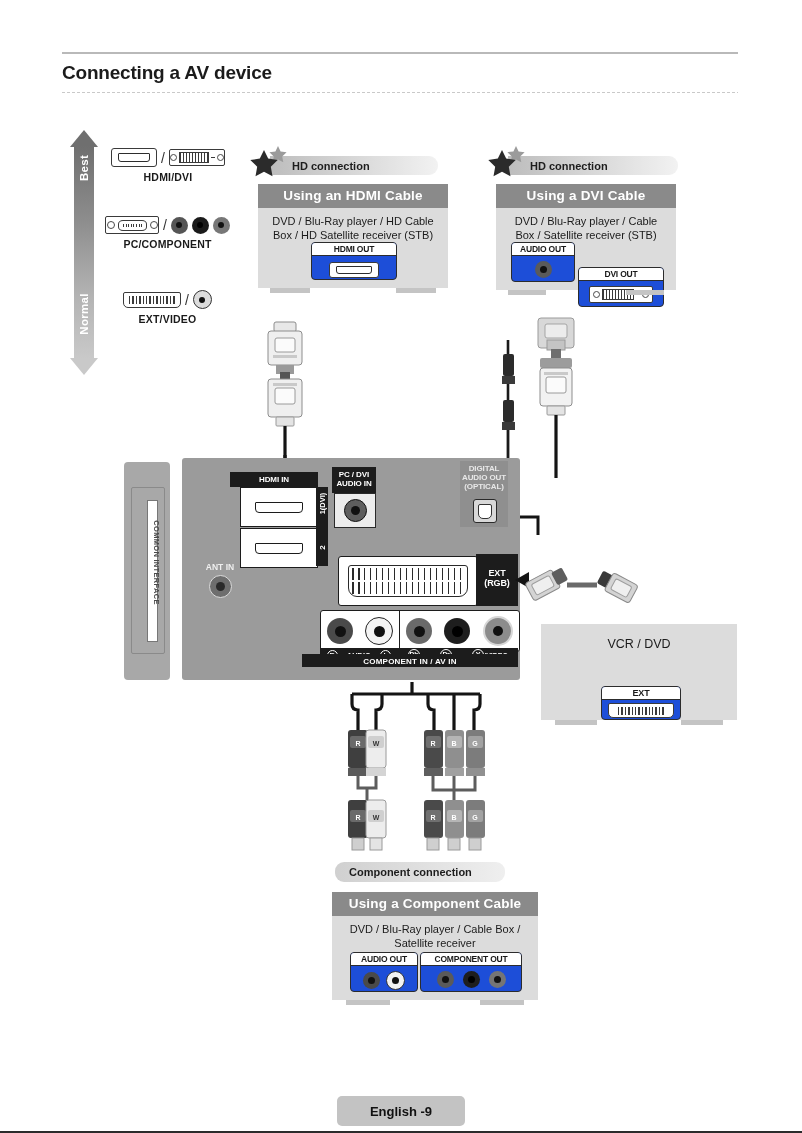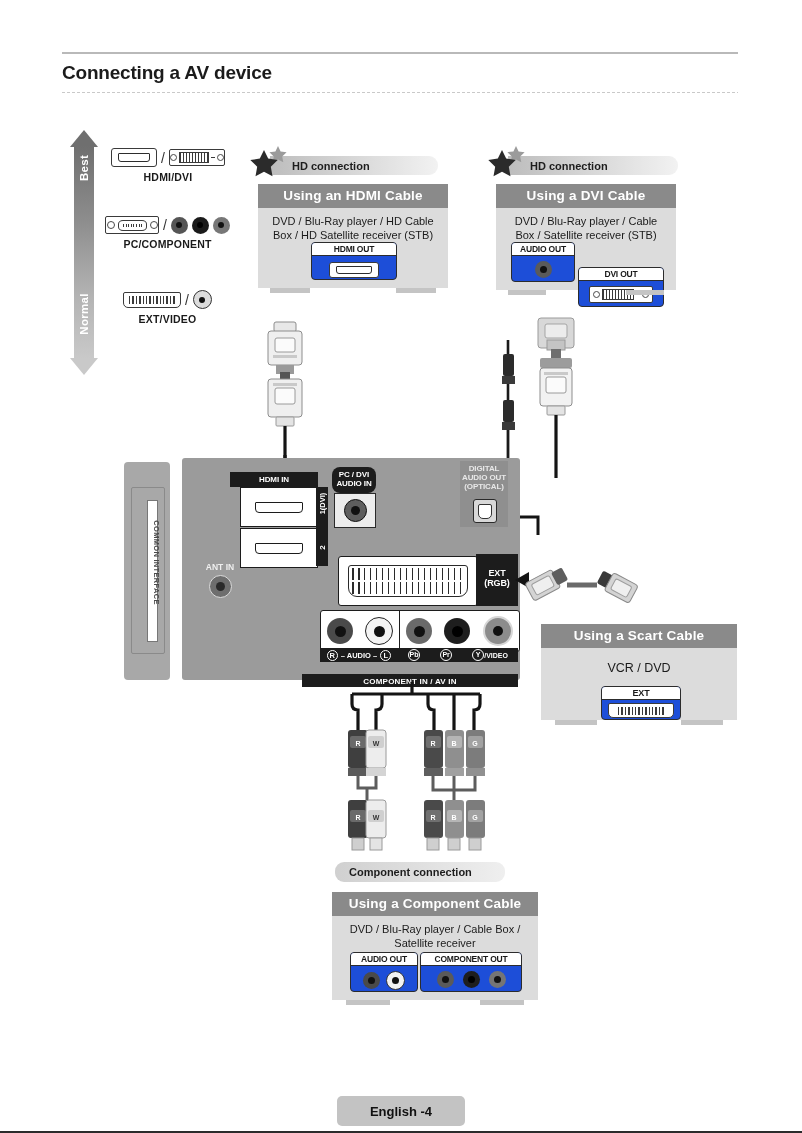--- a/index.html
+++ b/index.html
@@ -284,21 +284,21 @@
       <i></i>
     </div>
   <div class="hdmi-port" style="position:absolute;left:58px;top:70px;width:76px;height:38px;">
       <i></i>
     </div>
   <div class="blk" style="left:134px;top:29px;width:12px;height:79px;">
     <div style="position:absolute;left:-12px;top:12px;width:36px;text-align:center;font-size:7.5px;font-weight:bold;transform:rotate(-90deg);">1(DVI)</div>
     <div style="position:absolute;left:-10px;top:56px;width:32px;text-align:center;font-size:8px;font-weight:bold;transform:rotate(-90deg);">2</div>
   </div>
 
-  <div class="blk" style="left:150px;top:9px;width:44px;height:26px;border-radius:8px;">
+  <div class="blk" style="left:150px;top:9px;width:44px;height:26px;">
     <div class="blk-lbl" style="padding-top:3px;">PC / DVI</div>
     <div class="blk-lbl">AUDIO IN</div>
   </div>
   <div class="abs" style="left:152px;top:35px;width:40px;height:33px;background:#ededed;border:1.4px solid #2a2a2a;display:flex;align-items:center;justify-content:center;">
     <span class="jack" style="width:21px;height:21px;background:#5e5e5e;border:1.4px solid #111;">
       <span style="width:9px;height:9px;border-radius:50%;background:#111;display:block;margin:5px auto;"></span>
     </span>
   </div>
 
 
@@ -352,42 +352,41 @@
     </div>
     <div style="position:absolute;left:78px;top:0;width:120px;display:flex;align-items:center;justify-content:space-around;height:14px;">
       <span style="font-size:7px;font-weight:bold;border:1px solid #fff;border-radius:50%;width:10px;height:10px;line-height:10px;text-align:center;">Pb</span>
       <span style="font-size:7px;font-weight:bold;border:1px solid #fff;border-radius:50%;width:10px;height:10px;line-height:10px;text-align:center;">Pr</span>
       <span style="display:flex;align-items:center;">
         <span style="font-size:7px;font-weight:bold;border:1px solid #fff;border-radius:50%;width:10px;height:10px;line-height:10px;text-align:center;display:inline-block;">Y</span>
         <span style="font-size:7px;font-weight:bold;">/VIDEO</span>
       </span>
     </div>
   </div>
-  <div class="blk" style="left:120px;top:216px;width:216px;height:13px;">
+  <div class="blk" style="left:120px;top:196px;width:216px;height:13px;">
     <div class="blk-lbl" style="padding-top:2.5px;letter-spacing:.2px;">COMPONENT IN / AV IN</div>
   </div>
 </div>
 
 <svg class="ov" style="left:505px;top:552px;" width="130" height="60">
   <polygon points="10,28 24,20 24,36" fill="#141414"></polygon>
   <g transform="rotate(-28 44 30)">
     <rect x="22" y="20" width="30" height="20" rx="3" fill="#d4d4d4" stroke="#8a8a8a"></rect>
     <rect x="27" y="24" width="20" height="12" rx="2" fill="#efefef" stroke="#9e9e9e"></rect>
     <rect x="50" y="23" width="12" height="14" rx="2" fill="#5e5e5e"></rect>
   </g>
   <line x1="62" y1="33" x2="92" y2="33" stroke="#6a6a6a" stroke-width="5"></line>
   <g transform="rotate(28 106 34)">
     <rect x="92" y="24" width="12" height="14" rx="2" fill="#3a3a3a"></rect>
     <rect x="102" y="21" width="28" height="20" rx="3" fill="#d4d4d4" stroke="#8a8a8a"></rect>
     <rect x="107" y="25" width="18" height="12" rx="2" fill="#efefef" stroke="#9e9e9e"></rect>
   </g>
 </svg>
 
 <div class="panel" style="left:541px;top:624px;width:196px;height:96px;">
-  <div class="panel-head">Using a Scart Cable</div>
   <div class="panel-sub" style="font-size:12.5px;padding-top:12px;">VCR / DVD</div>
   <div class="port-box" style="position:absolute;left:60px;top:62px;width:78px;height:32px;">
     <div class="port-lbl" style="font-size:9px;">EXT</div>
     <div class="port-body" style="padding:3px 0;">
       <div class="scart-plug" style="width:64px;height:13px;"></div>
     </div>
   </div>
   <div class="panel-feet" style="left:14px;width:42px;"></div>
   <div class="panel-feet" style="right:14px;width:42px;"></div>
 </div>
@@ -507,15 +506,15 @@
       <span class="jack" style="width:17px;height:17px;background:#757575;">
         <span style="width:7px;height:7px;border-radius:50%;background:#111;display:block;"></span>
       </span>
     </div>
   </div>
   <div class="panel-feet" style="left:14px;width:44px;"></div>
   <div class="panel-feet" style="right:14px;width:44px;"></div>
 </div>
 
 <div class="abs" id="footer-pill">
-  <span>English -4</span>
+  <span>English -9</span>
 </div>
 <div class="abs" id="rule-bot"></div>
 
 </body></html>

